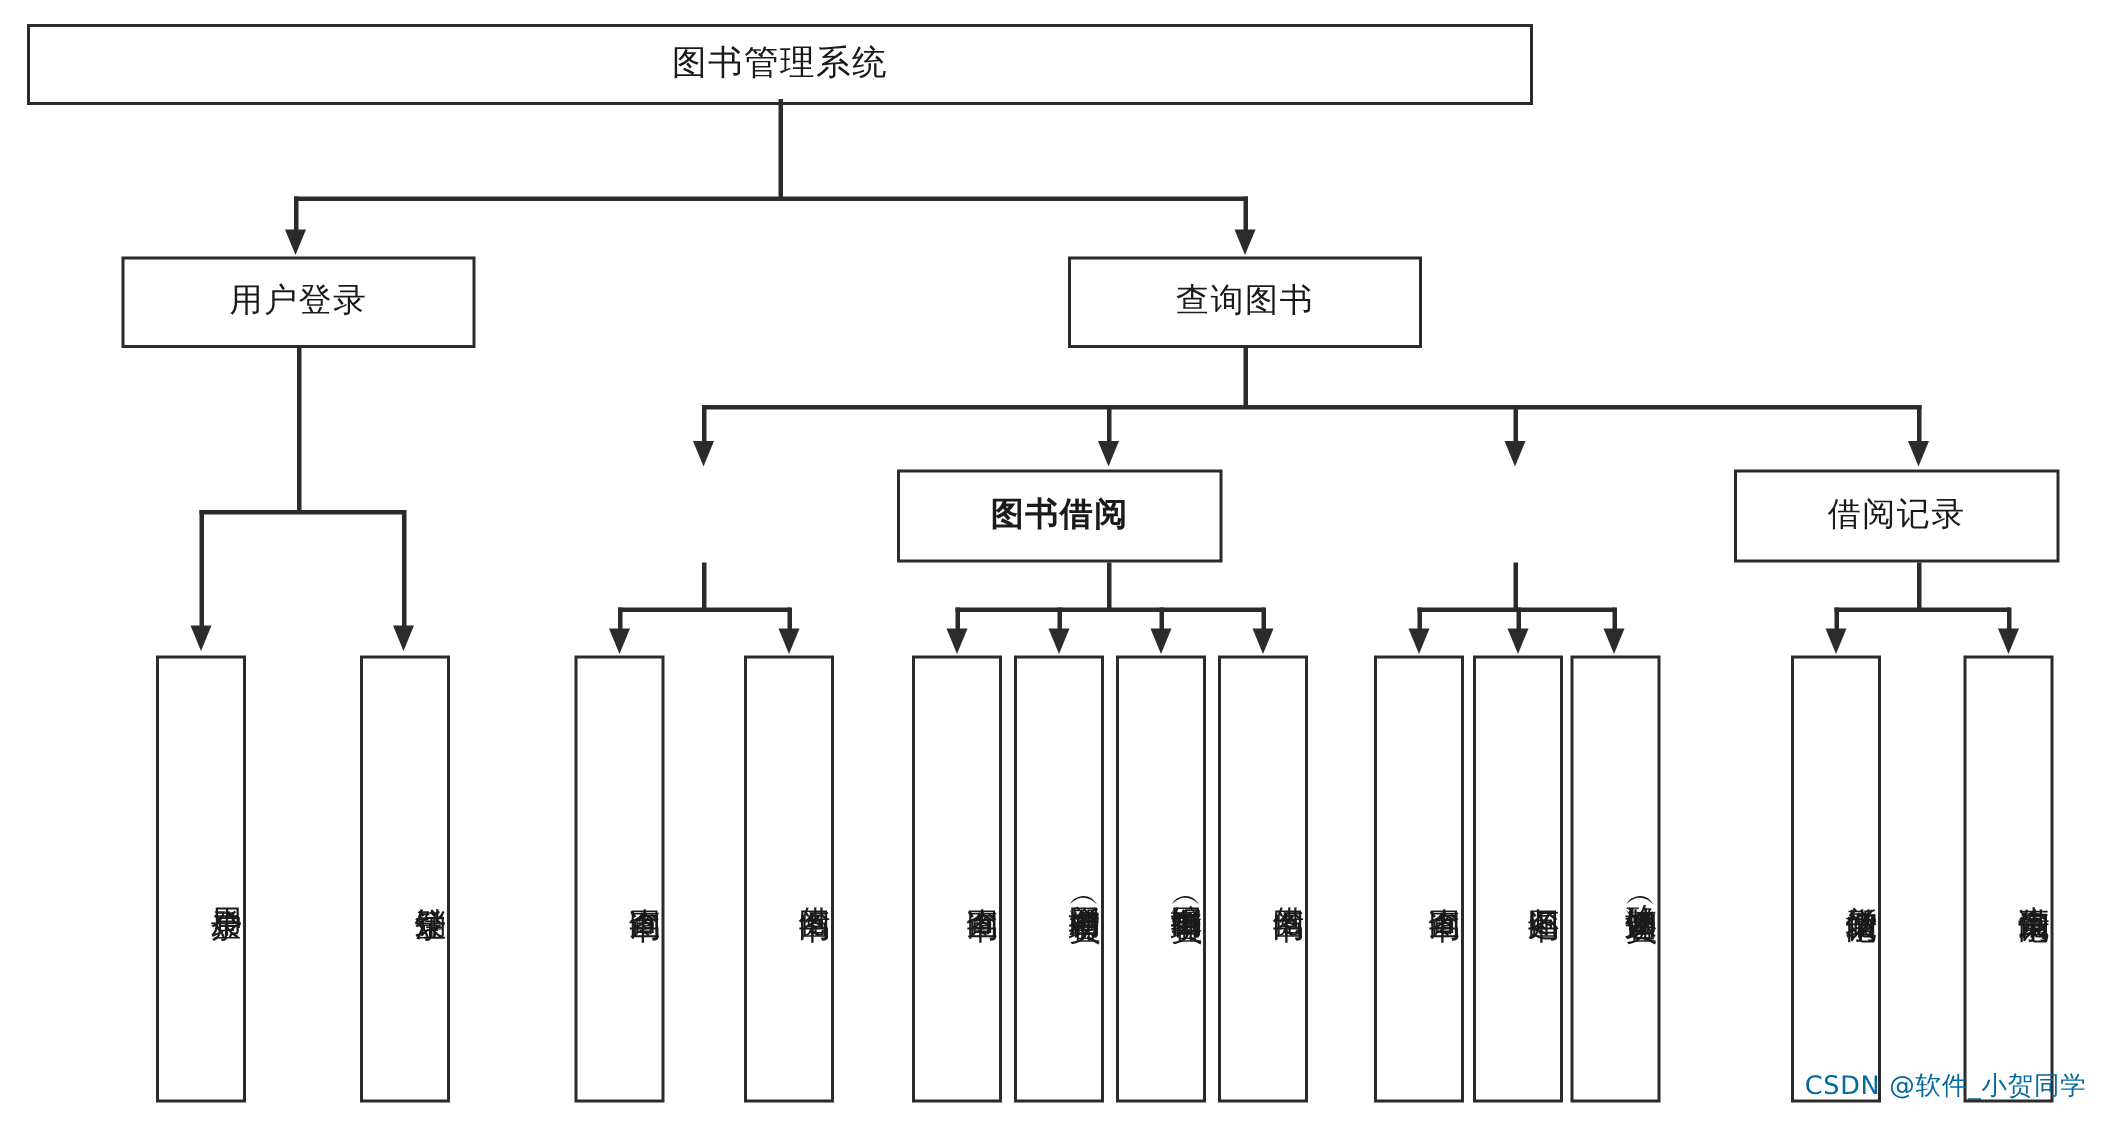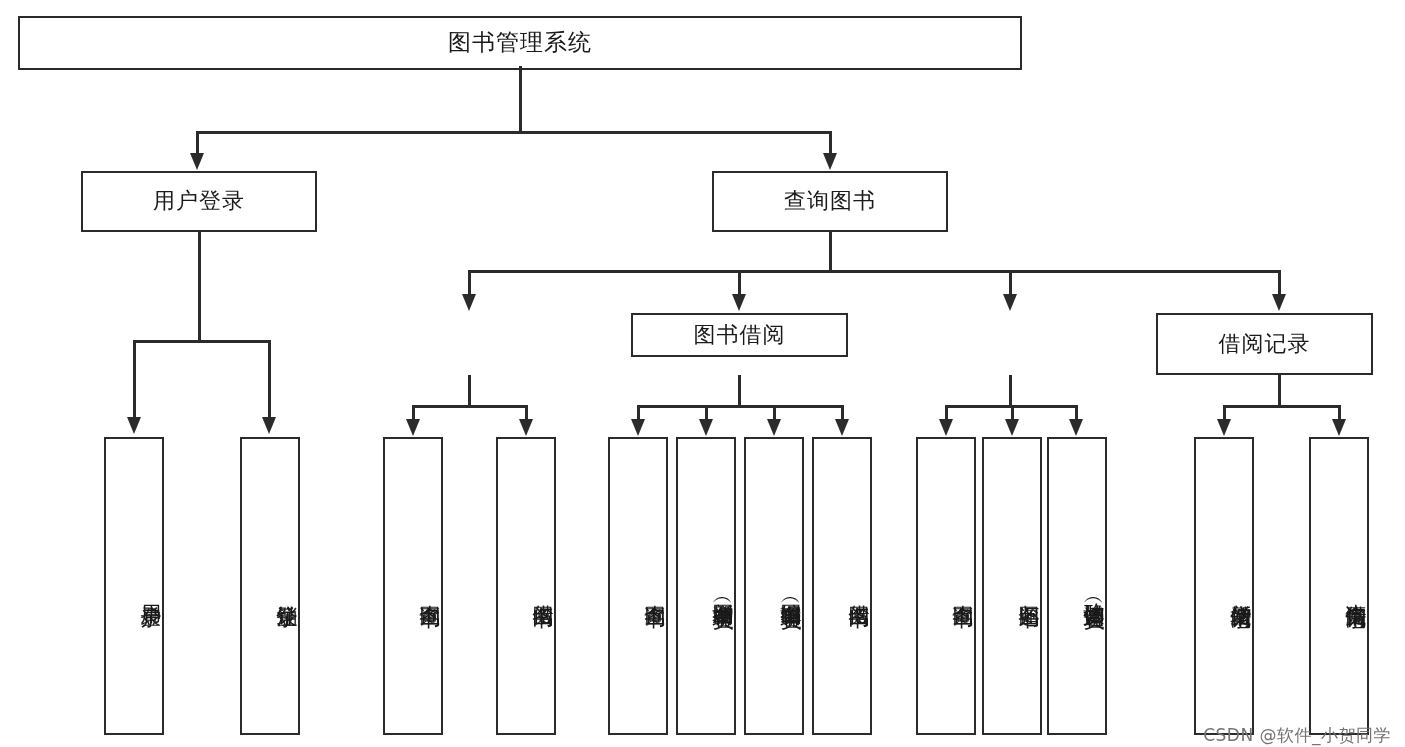--- a/index.html
+++ b/index.html
@@ -57,23 +57,23 @@
     position: absolute;
     width: 0;
     height: 0;
     border-left: 7.5px solid transparent;
     border-right: 7.5px solid transparent;
     border-top: 17px solid #2b2b2b;
   }
   #watermark {
     position: absolute;
     right: 14px;
-    bottom: 0;
+    bottom: 12px;
     font-size: 17px;
-    color: #737373;
+    color: #0369a1;
     letter-spacing: 0.5px;
     white-space: nowrap;
     pointer-events: none;
   }
 </style>
 </head>
 <body>
 
 <div id="canvas">
 
@@ -121,21 +121,21 @@
 
   <div class="conn vline" style="left:738px; top:270px; width:2.5px; height:28px;"></div>
   <div class="arrow" style="left:732px; top:294px;"></div>
 
   <div class="conn vline" style="left:1009px; top:270px; width:2.5px; height:28px;"></div>
   <div class="arrow" style="left:1003px; top:294px;"></div>
 
   <div class="conn vline" style="left:1278px; top:270px; width:2.5px; height:28px;"></div>
   <div class="arrow" style="left:1272px; top:294px;"></div>
 
-  <div class="node horiz" style="left:631px; top:313px; width:217px; height:44px;">
+  <div class="node horiz" style="left:598px; top:313px; width:217px; height:62px;font-weight:bold;">
     <span>图书借阅</span>
   </div>
   <div class="node horiz" style="left:1156px; top:313px; width:217px; height:62px;text-align:right;">
     <span>借阅记录</span>
   </div>
 
   <div class="conn vline" style="left:468px; top:375px; width:2.5px; height:32px;"></div>
   <div class="conn hline" style="left:412px; top:405px; width:115px; height:2.5px;"></div>
   <div class="conn vline" style="left:412px; top:405px; width:2.5px; height:18px;"></div>
   <div class="arrow" style="left:406px; top:419px;"></div>

